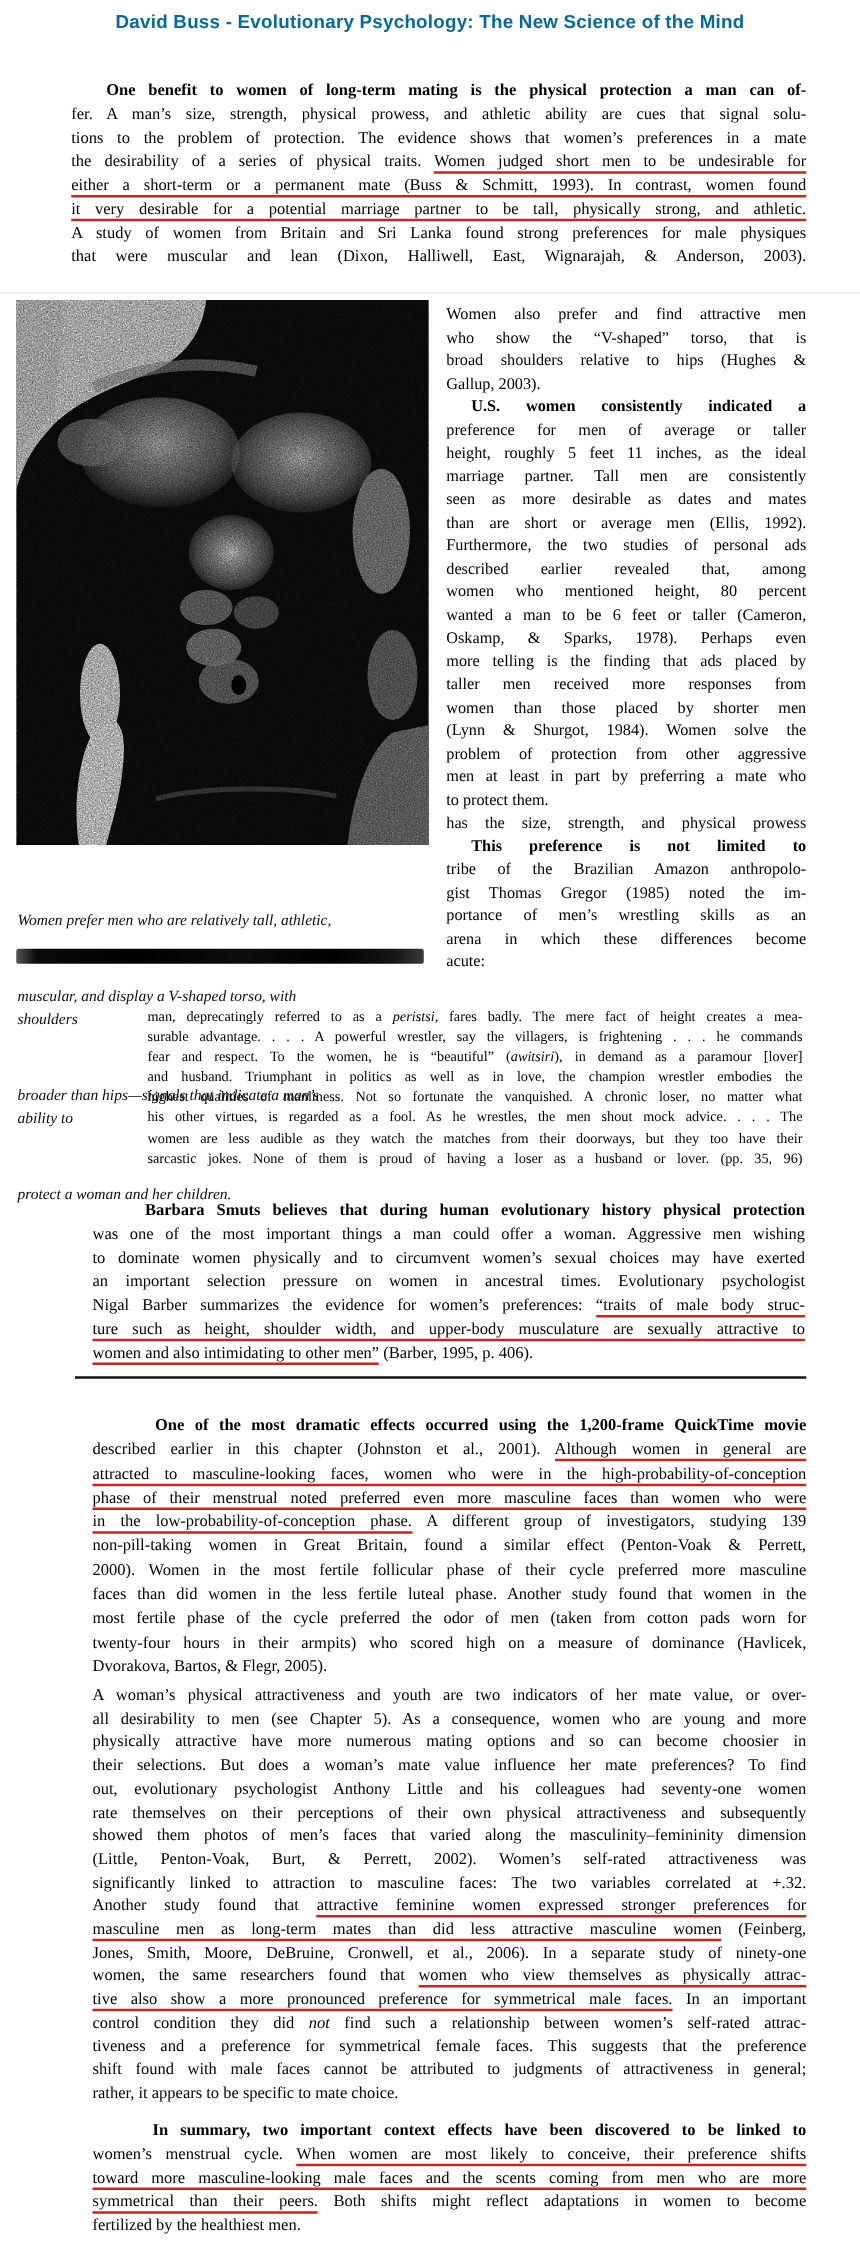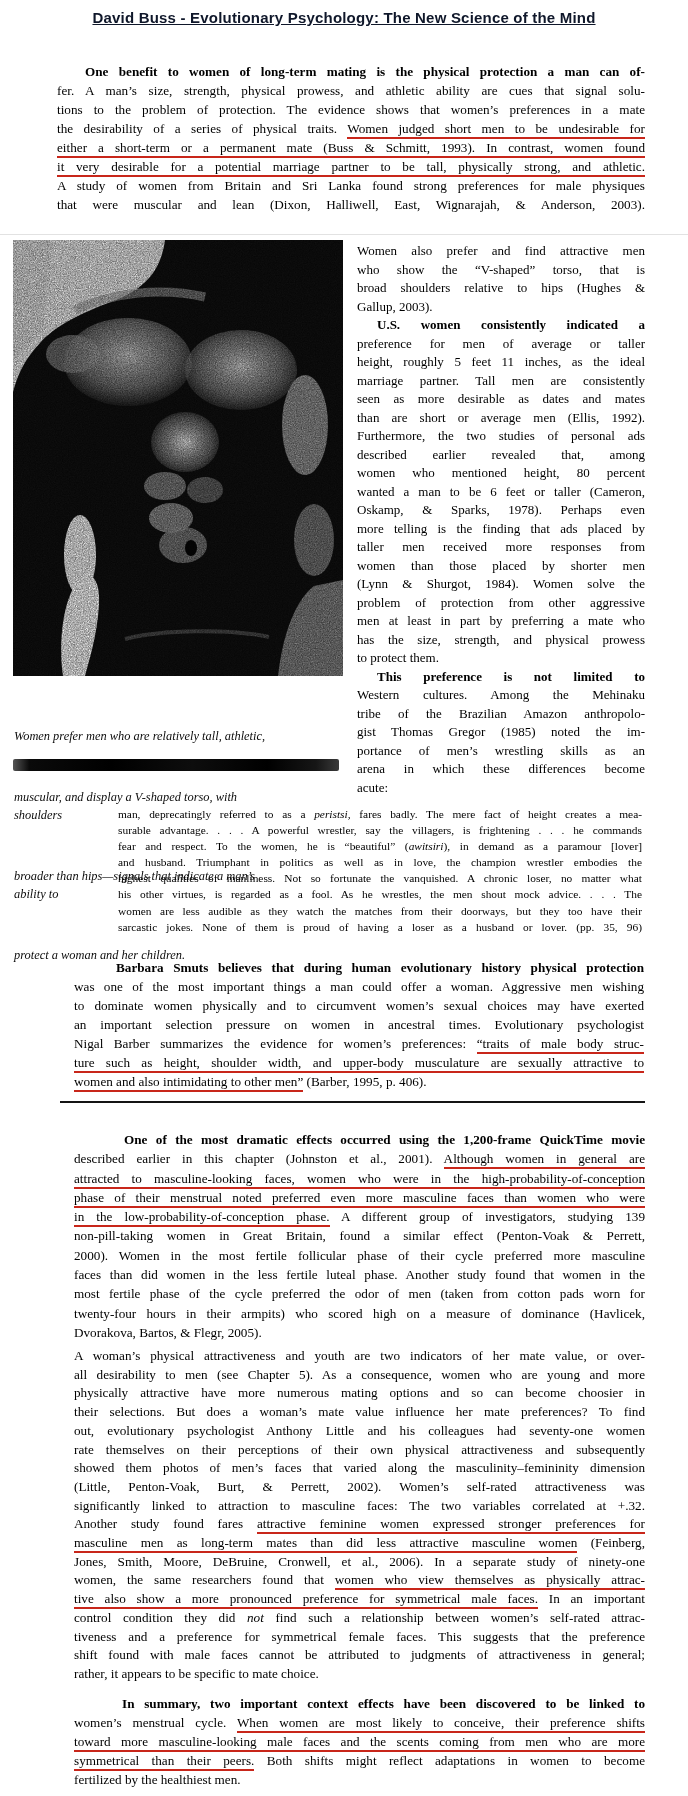--- a/index.html
+++ b/index.html
@@ -4,21 +4,21 @@
 <style>
   :root { --underline:#c8261a; }
   html,body { margin:0; padding:0; background:#ffffff; }
   .page {
     position:relative; width:688px; height:1796px; background:#ffffff;
     font-family:"Liberation Serif", serif; color:#000; overflow:hidden;
   }
   .title {
     position:absolute; top:9px; left:0; width:688px; text-align:center;
     font-family:"Liberation Sans", sans-serif; font-weight:bold; font-size:15px;
-    letter-spacing:.2px; color:#0f172a;text-decoration:underline;
+    letter-spacing:.2px; color:#0369a1;
   }
   .block { position:absolute; }
   .ln { text-align:justify; text-align-last:justify; white-space:normal; }
   .ln.last { text-align-last:left; }
   .ln.ind { text-indent:var(--ind,28px);font-weight:bold; }
   .u { border-bottom:2px solid var(--underline); padding-bottom:1px; }
   .i { font-style:italic; }
   .para1   { left:57px;  top:62px;   width:588px; font-size:13.2px; line-height:19px;   --ind:28px; }
   .hairline{ left:0;     top:234px;  width:688px; height:1px; background:#e2e2e2; }
   .photo   { left:13px;  top:240px;  width:330px; height:436px; }
@@ -116,24 +116,23 @@
       <div class="ln"><span class="">described earlier revealed that, among</span></div>
       <div class="ln"><span class="">women who mentioned height, 80 percent</span></div>
       <div class="ln"><span class="">wanted a man to be 6 feet or taller (Cameron,</span></div>
       <div class="ln"><span class="">Oskamp, &amp; Sparks, 1978). Perhaps even</span></div>
       <div class="ln"><span class="">more telling is the finding that ads placed by</span></div>
       <div class="ln"><span class="">taller men received more responses from</span></div>
       <div class="ln"><span class="">women than those placed by shorter men</span></div>
       <div class="ln"><span class="">(Lynn &amp; Shurgot, 1984). Women solve the</span></div>
       <div class="ln"><span class="">problem of protection from other aggressive</span></div>
       <div class="ln"><span class="">men at least in part by preferring a mate who</span></div>
+      <div class="ln last"><span class="">to protect them.</span></div>
       <div class="ln"><span class="">has the size, strength, and physical prowess</span></div>
-      <div class="ln last"><span class="">to protect them.</span></div>
       <div class="ln ind"><span class="">This preference is not limited to</span></div>
-      <div class="ln"><span class="">Western cultures. Among the Mehinaku</span></div>
       <div class="ln"><span class="">tribe of the Brazilian Amazon anthropolo-</span></div>
       <div class="ln"><span class="">gist Thomas Gregor (1985) noted the im-</span></div>
       <div class="ln"><span class="">portance of men’s wrestling skills as an</span></div>
       <div class="ln"><span class="">arena in which these differences become</span></div>
       <div class="ln last"><span class="">acute:</span></div>
     </div>
 
   <div class="block caption">
       <div class="ln last"><span class="">Women prefer men who are relatively tall, athletic,</span></div>
       <div class="ln last"><span class="">muscular, and display a V-shaped torso, with shoulders</span></div>
@@ -183,21 +182,21 @@
   <div class="block sec2p2">
       <div class="ln"><span class="">A woman’s physical attractiveness and youth are two indicators of her mate value, or over-</span></div>
       <div class="ln"><span class="">all desirability to men (see Chapter 5). As a consequence, women who are young and more</span></div>
       <div class="ln"><span class="">physically attractive have more numerous mating options and so can become choosier in</span></div>
       <div class="ln"><span class="">their selections. But does a woman’s mate value influence her mate preferences? To find</span></div>
       <div class="ln"><span class="">out, evolutionary psychologist Anthony Little and his colleagues had seventy-one women</span></div>
       <div class="ln"><span class="">rate themselves on their perceptions of their own physical attractiveness and subsequently</span></div>
       <div class="ln"><span class="">showed them photos of men’s faces that varied along the masculinity–femininity dimension</span></div>
       <div class="ln"><span class="">(Little, Penton-Voak, Burt, &amp; Perrett, 2002). Women’s self-rated attractiveness was</span></div>
       <div class="ln"><span class="">significantly linked to attraction to masculine faces: The two variables correlated at +.32.</span></div>
-      <div class="ln"><span class="">Another study found fares </span><span class="u">attractive feminine women expressed stronger preferences for</span></div>
+      <div class="ln"><span class="">Another study found that </span><span class="u">attractive feminine women expressed stronger preferences for</span></div>
       <div class="ln"><span class="u">masculine men as long-term mates than did less attractive masculine women</span><span class=""> (Feinberg,</span></div>
       <div class="ln"><span class="">Jones, Smith, Moore, DeBruine, Cronwell, et al., 2006). In a separate study of ninety-one</span></div>
       <div class="ln"><span class="">women, the same researchers found that </span><span class="u">women who view themselves as physically attrac-</span></div>
       <div class="ln"><span class="u">tive also show a more pronounced preference for symmetrical male faces.</span><span class=""> In an important</span></div>
       <div class="ln"><span class="">control condition they did </span><span class=" i">not</span><span class=""> find such a relationship between women’s self-rated attrac-</span></div>
       <div class="ln"><span class="">tiveness and a preference for symmetrical female faces. This suggests that the preference</span></div>
       <div class="ln"><span class="">shift found with male faces cannot be attributed to judgments of attractiveness in general;</span></div>
       <div class="ln last"><span class="">rather, it appears to be specific to mate choice.</span></div>
     </div>
 

